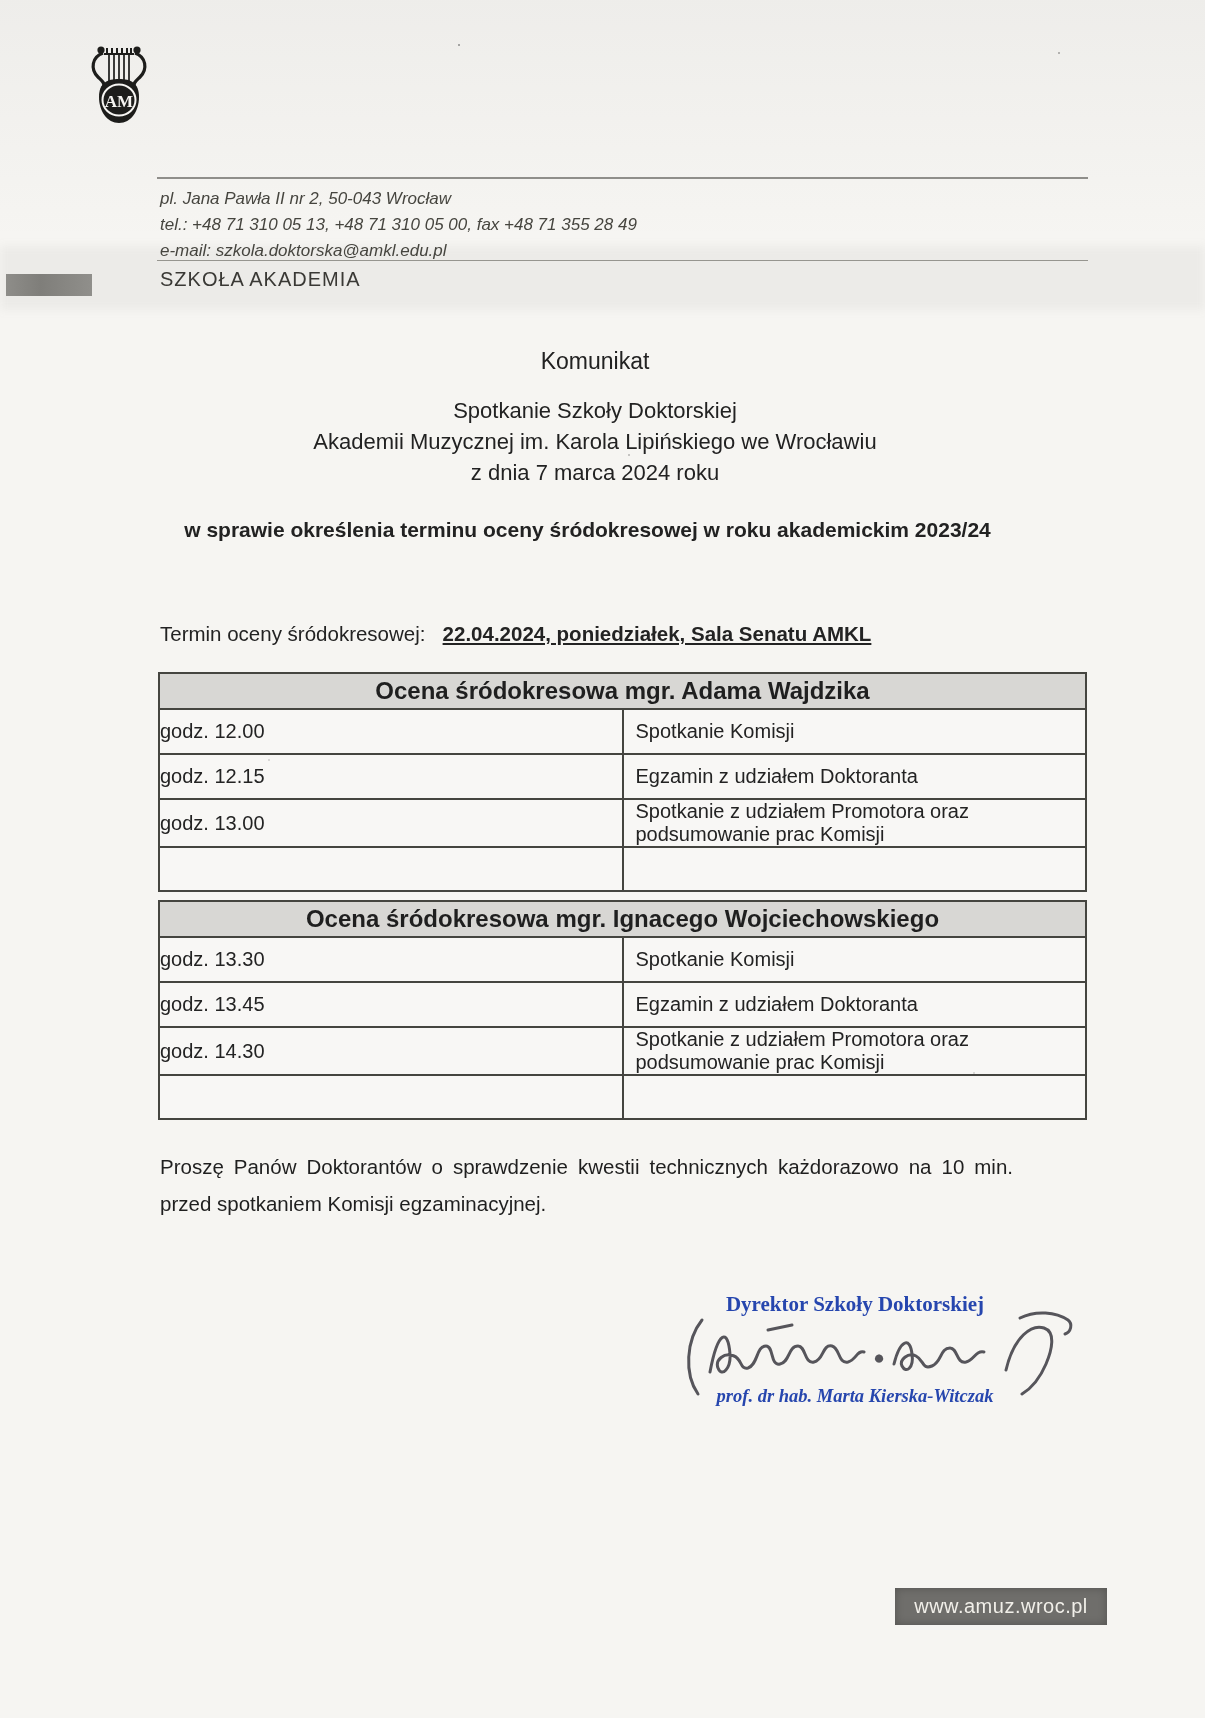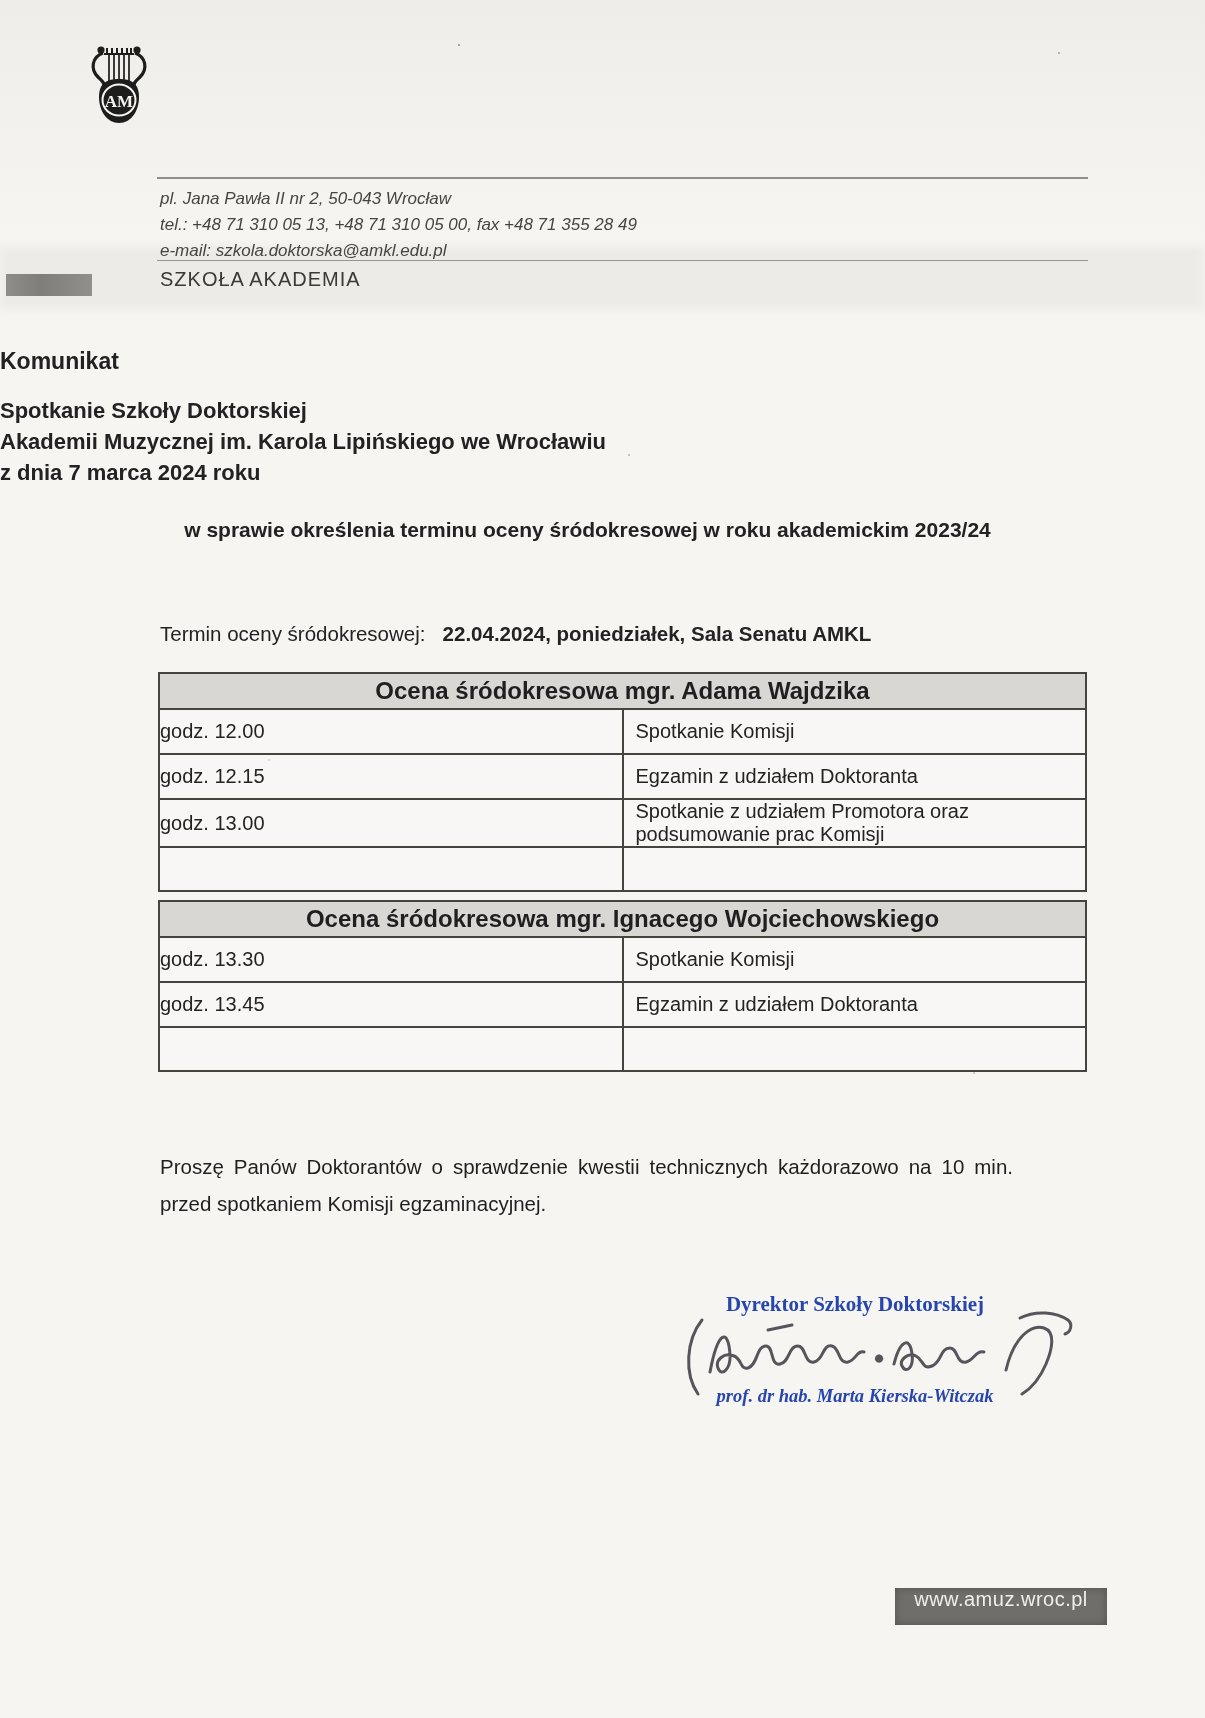--- a/index.html
+++ b/index.html
@@ -19,43 +19,43 @@
   
   .logo{position:absolute;left:86px;top:44px;width:66px;height:82px;}
   .brand-name{position:absolute;left:157px;top:55px;font-size:30px;letter-spacing:1px;color:#34332f;}
   .brand-sub{position:absolute;left:158px;top:90px;font-size:22px;color:#3c3b37;}
   .rule1{position:absolute;left:157px;top:177px;width:931px;border-top:2px solid #8f8e8a;}
   .address{position:absolute;left:160px;top:186px;font-size:17px;line-height:26px;color:#46453f;font-style:italic;}
   .rule2{position:absolute;left:157px;top:260px;width:931px;border-top:1.5px solid #96958f;}
   .accent-bar{position:absolute;left:6px;top:274px;width:86px;height:22px;background:linear-gradient(90deg,#8e8d89,#7f7e7a 40%,#908f8b);}
   .department{position:absolute;left:160px;top:268px;font-size:20px;letter-spacing:1px;color:#3a3935;}
   
-  .title-block{position:absolute;left:0;top:348px;width:1170px;font-weight:bold;color:#222;}
+  .title-block{position:absolute;left:0;top:348px;width:1170px;text-align:center;font-weight:normal;color:#222;padding-left:10px;}
   .doc-title{font-size:23px;margin-bottom:20px;}
   .doc-sub{font-size:22px;line-height:31px;}
   .subject{position:absolute;left:0;top:518px;width:1175px;text-align:center;font-weight:bold;font-size:21px;color:#222;}
   .term-line{position:absolute;left:160px;top:622px;font-size:20.5px;color:#232323;}
-  .term-line .val{font-weight:bold;}
+  .term-line .val{font-weight:bold;text-decoration:underline;}
   
   .tables{position:absolute;left:158px;top:672px;width:929px;}
   table{border-collapse:collapse;width:100%;table-layout:fixed;margin-bottom:8px;}
   th{background:#d8d7d4;border:2px solid #454540;font-size:24px;font-weight:bold;height:34px;text-align:center;color:#1f1f1f;padding:0;}
   td{border:2px solid #454540;font-size:20px;color:#232323;height:43px;padding:0 0 0 12px;background:rgba(255,255,255,0.25);}
   td.time{width:148px;padding-left:0;}
   tr.empty td{height:42px;}
   
   .note{position:absolute;left:160px;top:1148px;width:853px;font-size:20.5px;line-height:37px;text-align:justify;color:#1f1f1f;}
   
   .sig-title{position:absolute;left:690px;top:1292px;width:330px;text-align:center;font-family:"Liberation Serif",serif;font-weight:bold;font-size:21px;color:#2646ae;}
   .sig-svg{position:absolute;left:672px;top:1302px;width:430px;height:106px;pointer-events:none;}
   .sig-name{position:absolute;left:690px;top:1386px;width:330px;text-align:center;font-family:"Liberation Serif",serif;font-style:italic;font-weight:bold;font-size:18.5px;color:#2646ae;}
   
   .site-bar{position:absolute;left:895px;top:1588px;width:212px;height:37px;background:#6f6e6b;
     box-shadow:inset 0 0 8px rgba(0,0,0,0.25);
-    display:flex;align-items:flex-start;justify-content:center;
+    display:flex;align-items:center;justify-content:center;
     color:#f1efe9;font-size:20px;letter-spacing:0.5px;}
 </style>
 </head>
 <body>
 
 <div class="page">
   <div class="scan-band"></div>
   <div class="specks"></div>
 
   <div class="logo">
@@ -129,20 +129,24 @@
         <th colspan="2">Ocena śródokresowa mgr. Ignacego Wojciechowskiego</th>
       </tr>
       <tr>
         <td class="time">godz. 13.30</td>
         <td>Spotkanie Komisji</td>
       </tr>
       <tr>
         <td class="time">godz. 13.45</td>
         <td>Egzamin z udziałem Doktoranta</td>
       </tr>
+      <tr>
+        <td class="time">godz. 14.30</td>
+        <td>Spotkanie z udziałem Promotora oraz podsumowanie prac Komisji</td>
+      </tr>
       <tr class="empty">
         <td class="time"></td>
         <td></td>
       </tr>
     </tbody>
       </table>
   </div>
 
   <div class="note">Proszę Panów Doktorantów o sprawdzenie kwestii technicznych każdorazowo na 10 min. przed spotkaniem Komisji egzaminacyjnej.</div>
 

